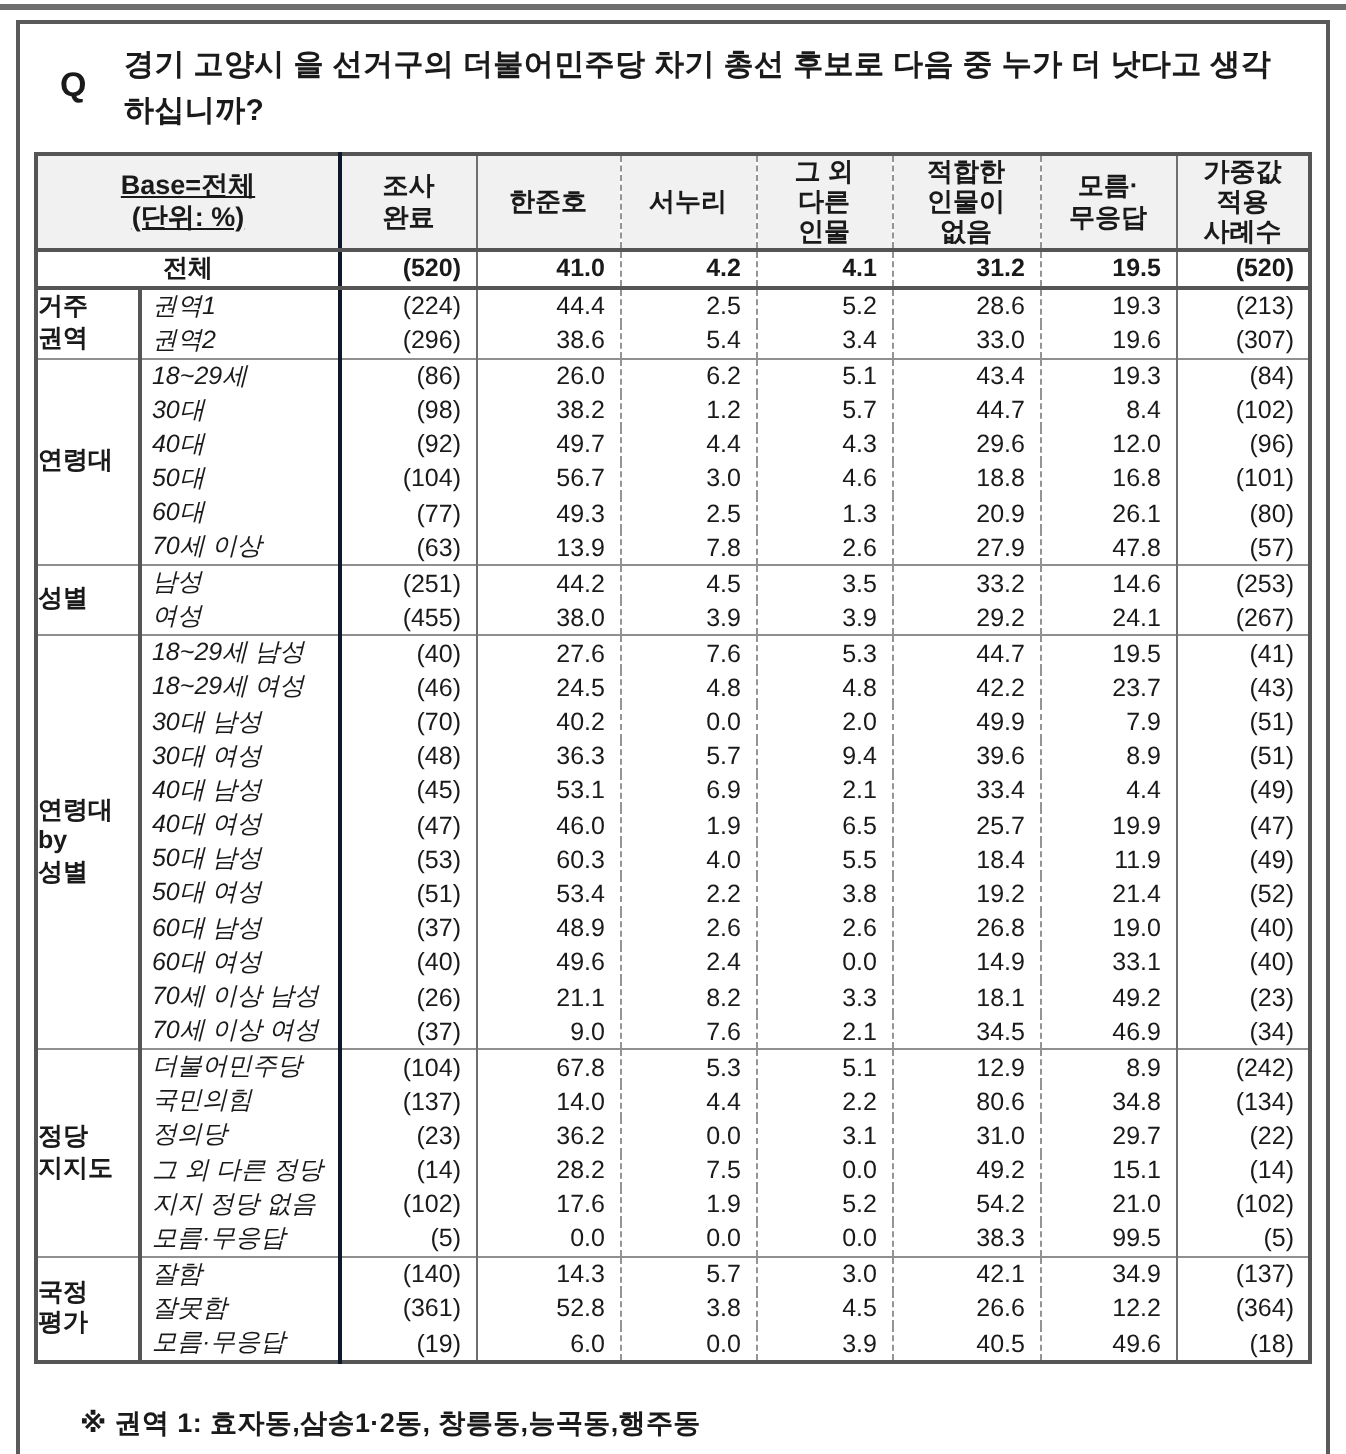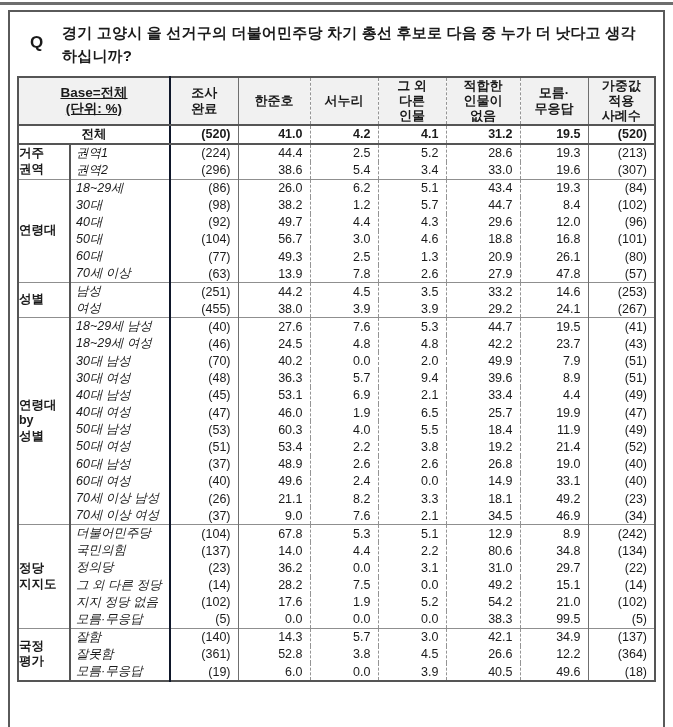--- a/index.html
+++ b/index.html
@@ -449,14 +449,19 @@
           <td class="v bl-solid">6.0</td>
           <td class="v bl-dash">0.0</td>
           <td class="v bl-dash">3.9</td>
           <td class="v bl-dash">40.5</td>
           <td class="v bl-dash">49.6</td>
           <td class="v bl-solid">(18)</td>
         </tr>
       </tbody>
   </table>
 
+  <div class="footnote">
+    <span>※</span>
+    <span>권역 1:</span>
+    <span class="fn-text">효자동,삼송1·2동, 창릉동,능곡동,행주동</span>
+  </div>
 
 </div>
 
 </body></html>

